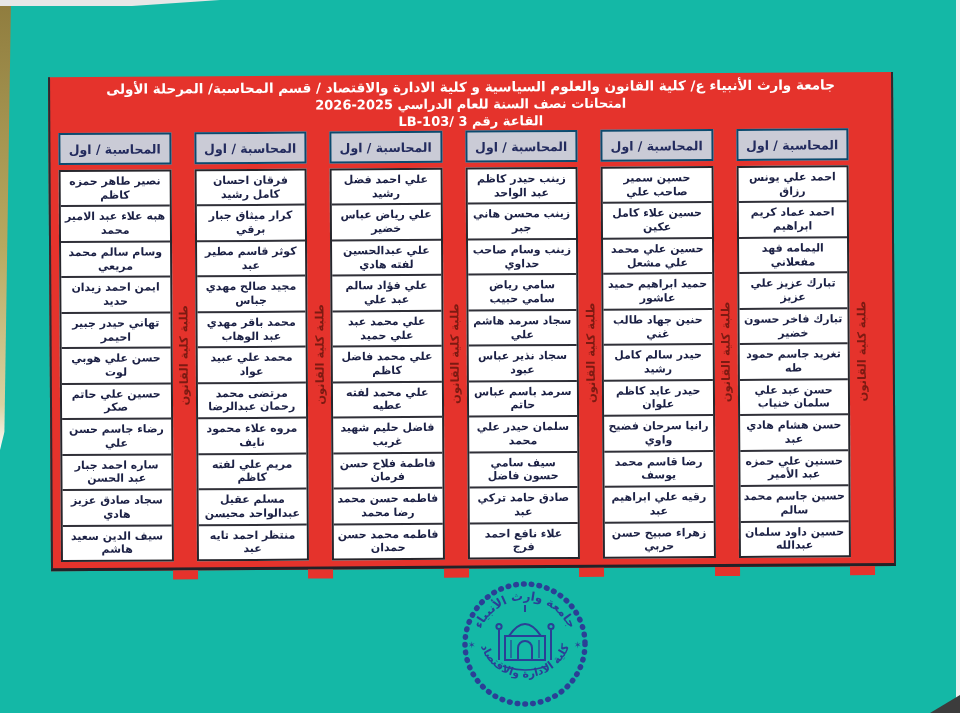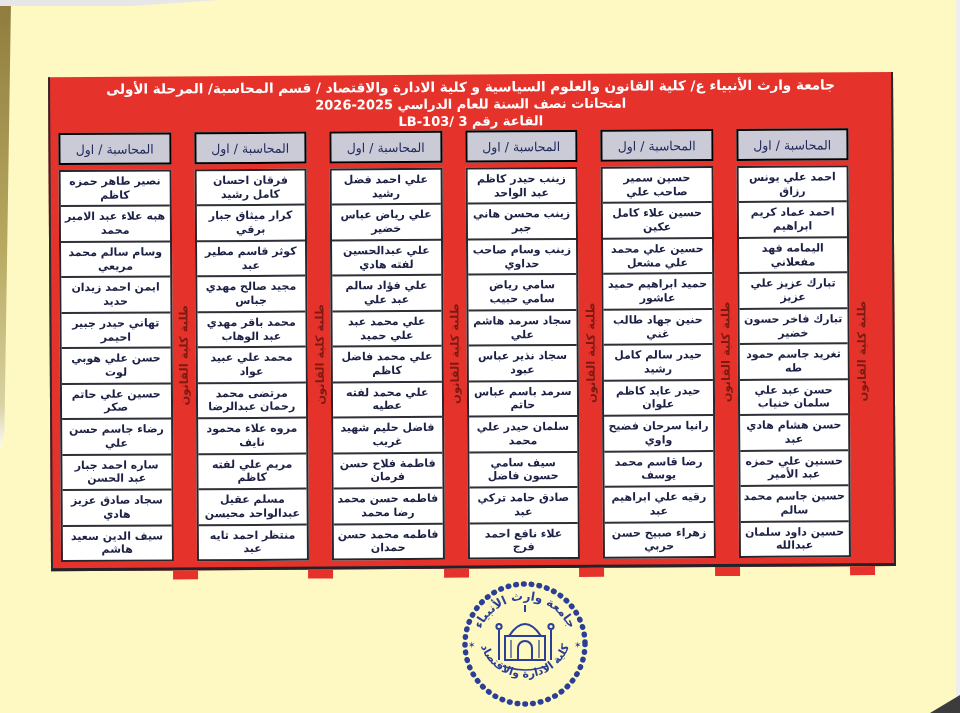--- a/index.html
+++ b/index.html
@@ -1,18 +1,18 @@
 <!DOCTYPE html>
 <html lang="ar"><head>
 <meta charset="utf-8">
 <style>
   html,body{margin:0;padding:0;}
   body{width:960px;height:713px;overflow:hidden;background:#ffffff;
        font-family:"DejaVu Sans",sans-serif;}
-  .photo{position:relative;width:960px;height:713px;background:#fef9c3;overflow:hidden;}
+  .photo{position:relative;width:960px;height:713px;background:#14b8a6;overflow:hidden;}
 
   
   .edge-left{position:absolute;left:0;top:0;width:11px;height:450px;
     background:linear-gradient(to bottom,#8f7c3e,#b7a960 55%,#d9d2a2 90%,#fcfcfc);
     clip-path:polygon(0 0,100% 0,40% 96%,0 100%);}
   .edge-top{position:absolute;left:0;top:0;width:220px;height:6px;background:#e7e7e7;
     clip-path:polygon(0 0,100% 0,60% 100%,0 100%);}
   .corner-br{position:absolute;right:0;bottom:0;width:30px;height:18px;background:#3c3c3c;
     clip-path:polygon(100% 0,100% 100%,0 100%);}
   .edge-right{position:absolute;right:0;top:0;width:4px;height:100%;background:#eeeeee;}
@@ -32,23 +32,23 @@
   .tables{position:absolute;top:56px;bottom:6px;left:8px;right:20px;
     display:flex;direction:rtl;align-items:stretch;}
 
   .divider{flex:0 0 23px;position:relative;}
   .divider::after{content:"";position:absolute;left:-1px;right:-1px;bottom:-18px;height:9px;
     background:#e5332c;}
   .vtext{position:absolute;top:52%;left:50%;transform:translate(-50%,-50%) rotate(-90deg);
     white-space:nowrap;color:#7c1a12;font-size:11.5px;font-weight:bold;letter-spacing:.5px;}
 
   .col{flex:1 1 0;min-width:0;display:flex;flex-direction:column;margin:0;}
-  .col-header{flex:0 0 28px;background:#cacbd6;border:2px solid #000000;margin-bottom:5px;
+  .col-header{flex:0 0 28px;background:#cacbd6;border:2px solid #0c4a6e;margin-bottom:5px;
     display:flex;align-items:center;justify-content:center;direction:rtl;
-    color:#232b5e;font-size:12.5px;font-weight:normal;}
+    color:#232b5e;font-size:12.5px;font-weight:bold;}
   .col-body{flex:1 1 auto;background:#ffffff;border:2px solid #26262c;
     display:flex;flex-direction:column;}
   .row{flex:1 1 0;min-height:0;display:flex;align-items:center;justify-content:center;
     text-align:center;direction:rtl;padding:1px 3px;
     color:#1c2145;font-size:11px;font-weight:bold;line-height:1.25;
     border-bottom:2px solid #303038;}
   .row:last-child{border-bottom:none;}
 
   
   .logo{position:absolute;left:452px;top:578px;width:146px;height:134px;}

